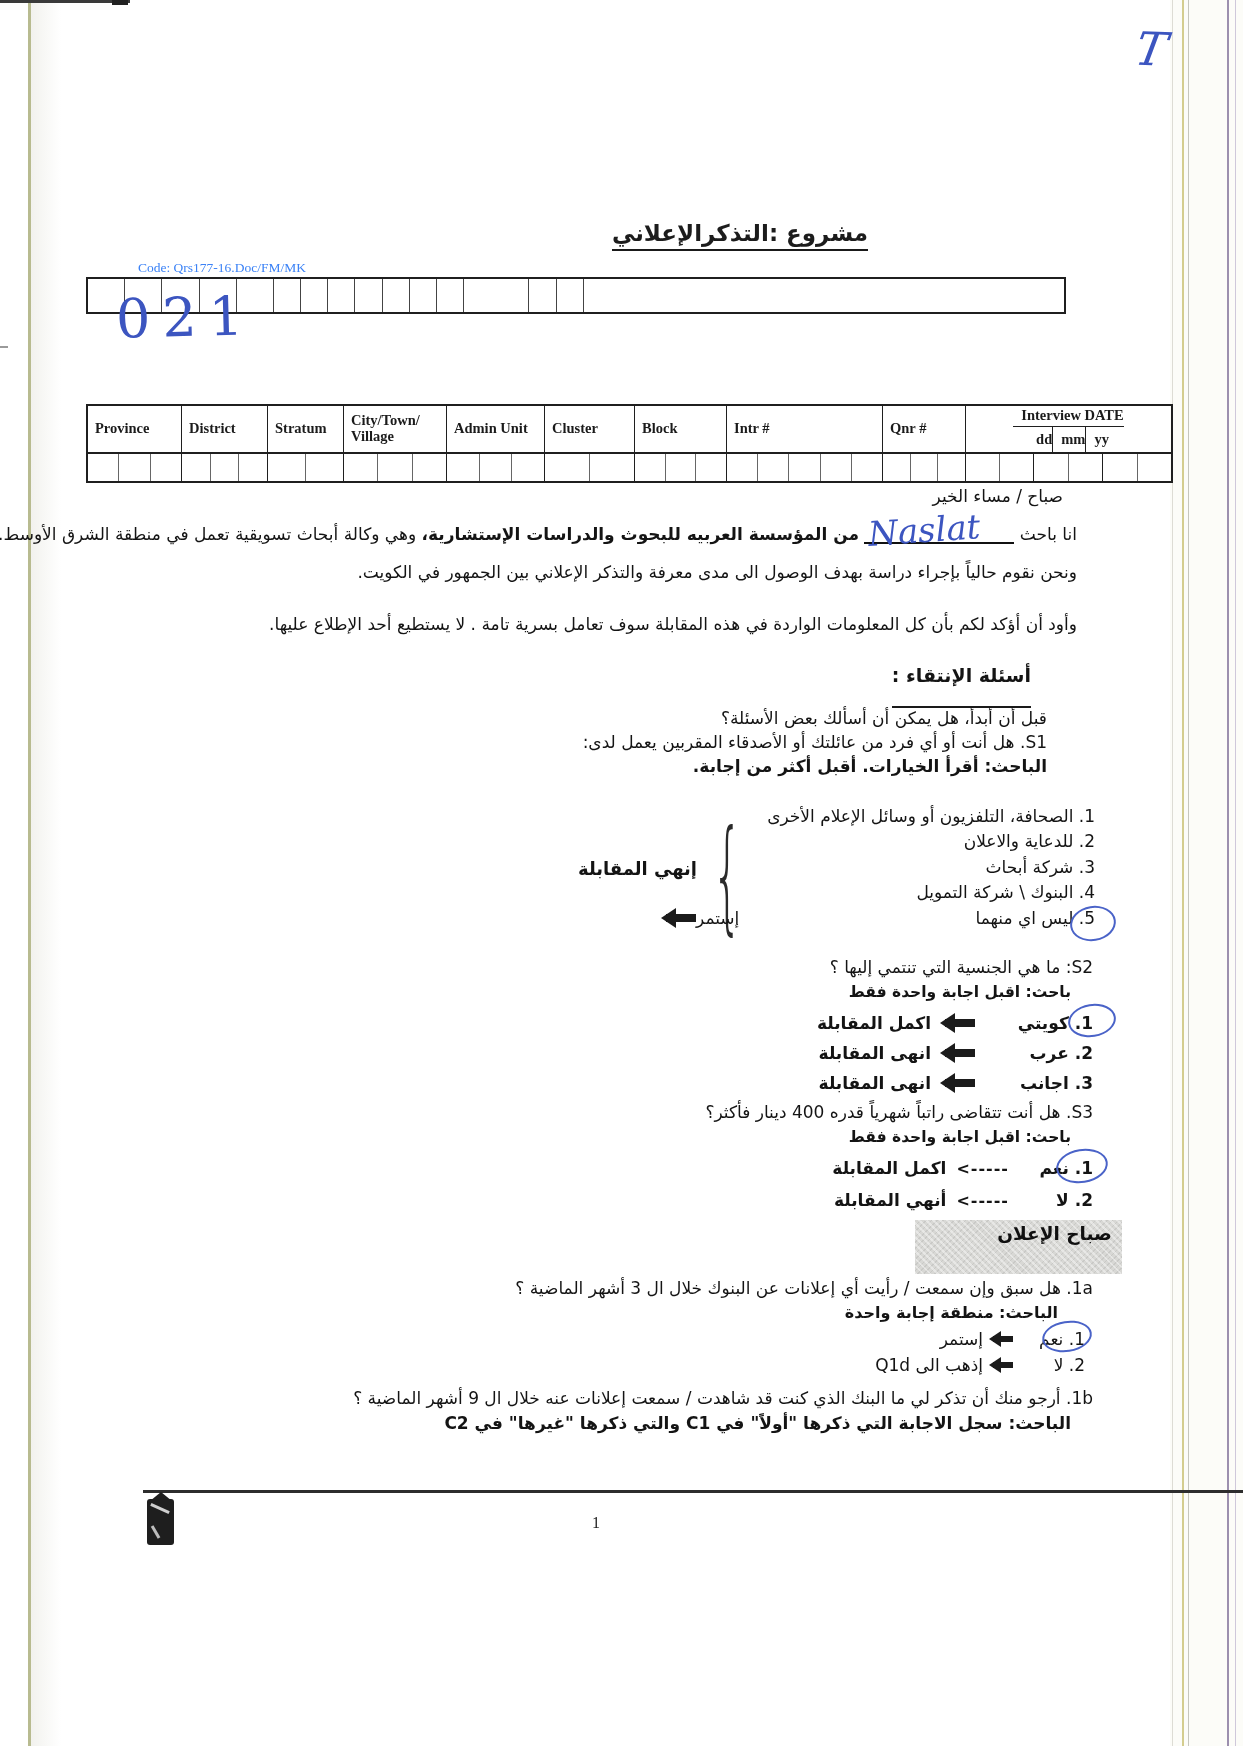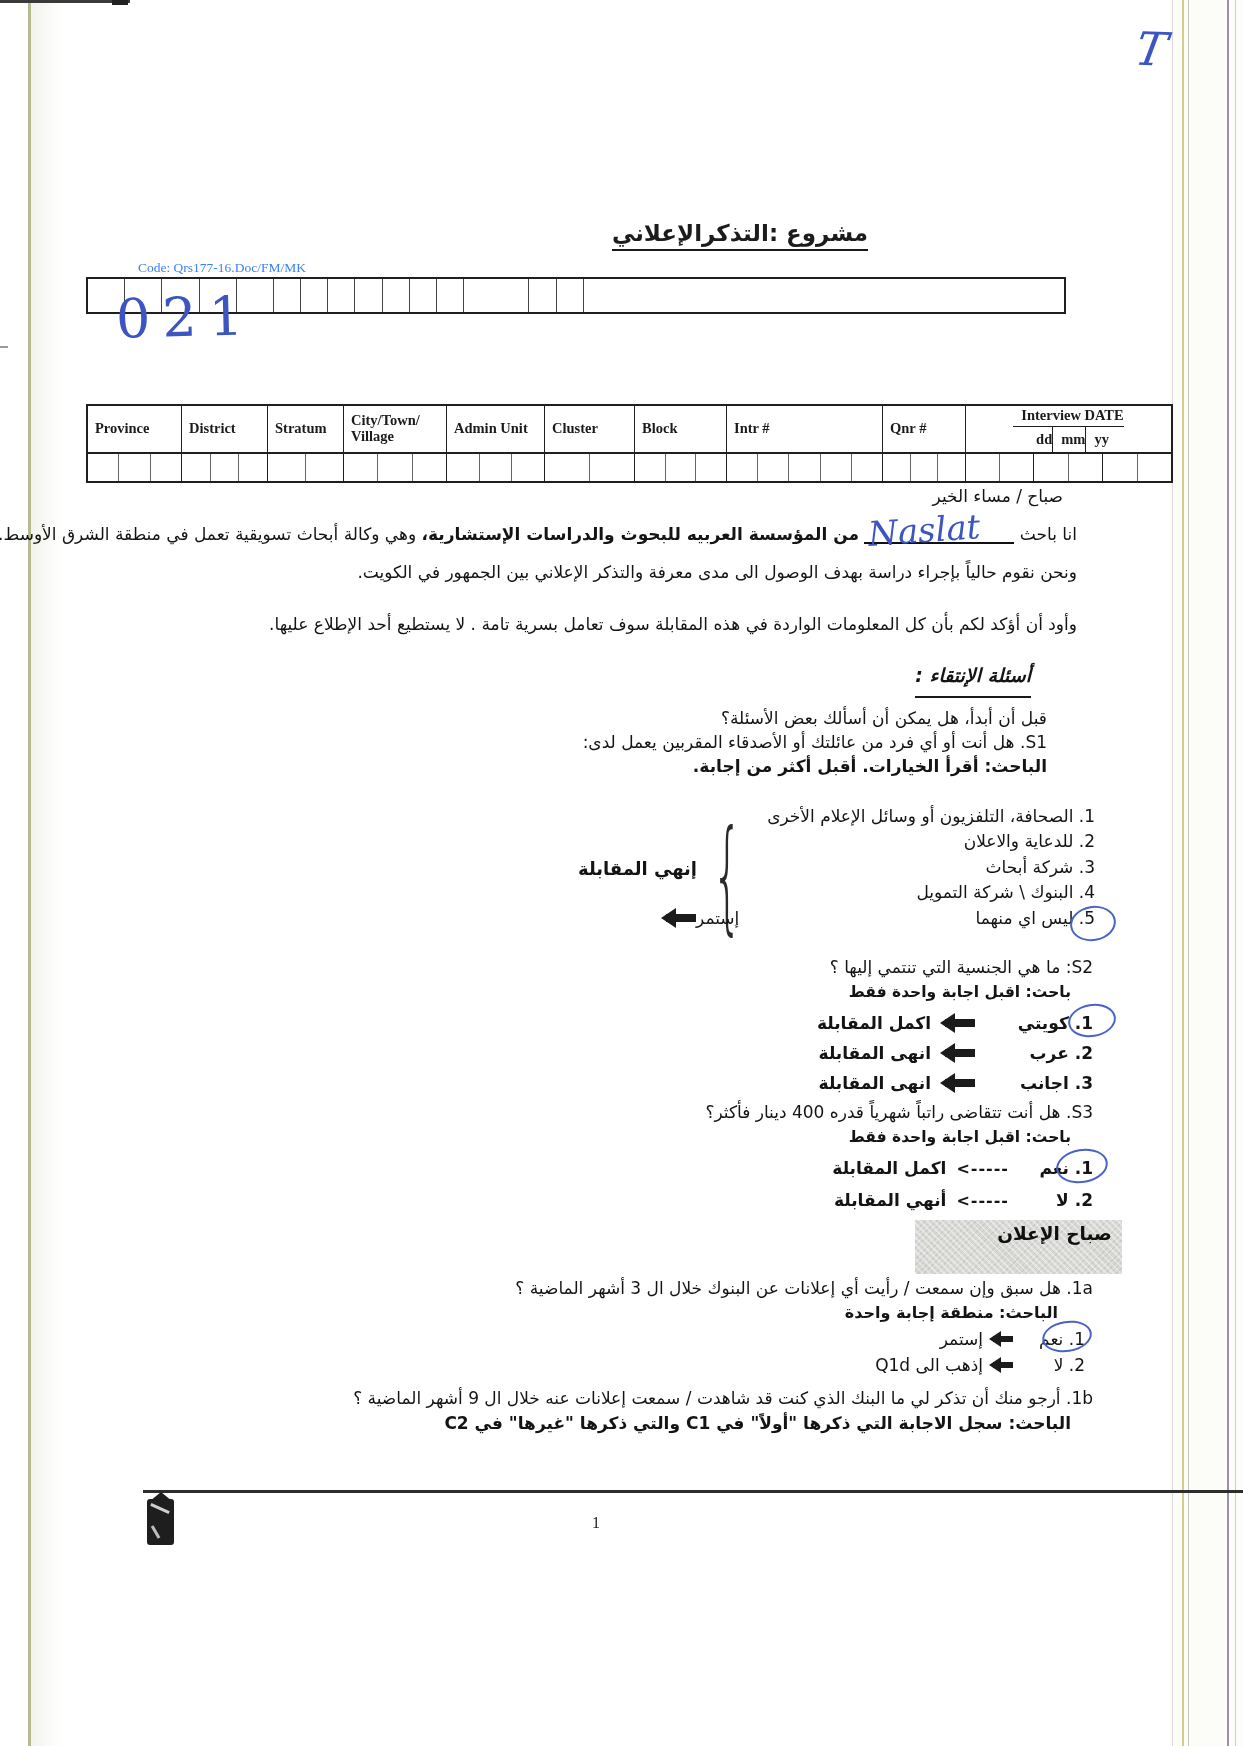--- a/index.html
+++ b/index.html
@@ -76,21 +76,21 @@
   .t2-row{display:flex;height:27px;border-top:2px solid #1f1f1f;}
   .t2-row .boxes{box-sizing:border-box;}
   .t2-row .boxes + .boxes{border-left:1.5px solid #1f1f1f;}
   .t2-row .cell{border-left:1px solid #666;}
   .t2-row .boxes .cell:first-child{border-left:none;}
 
   
   .ar{position:absolute;direction:rtl;text-align:right;white-space:nowrap;
       font-size:17px;color:#141414;}
   .b{font-weight:bold;}
-  .underlined{text-decoration:none;border-bottom:2px solid #1a1a1a;padding-bottom:10px;font-style:italic;}
+  .underlined{text-decoration:none;border-bottom:2px solid #1a1a1a;padding-bottom:20px;}
 
   .blank-line{display:inline-block;width:150px;height:20px;border-bottom:2px solid #111;
       position:relative;vertical-align:bottom;}
 
   
   .opt-row{display:flex;direction:rtl;align-items:center;white-space:nowrap;}
   .opt-cell{display:inline-block;text-align:right;}
   .s2 .opt-cell{width:104px;}
   .s3 .opt-cell{width:74px;}
   .a1 .opt-cell{width:62px;}

